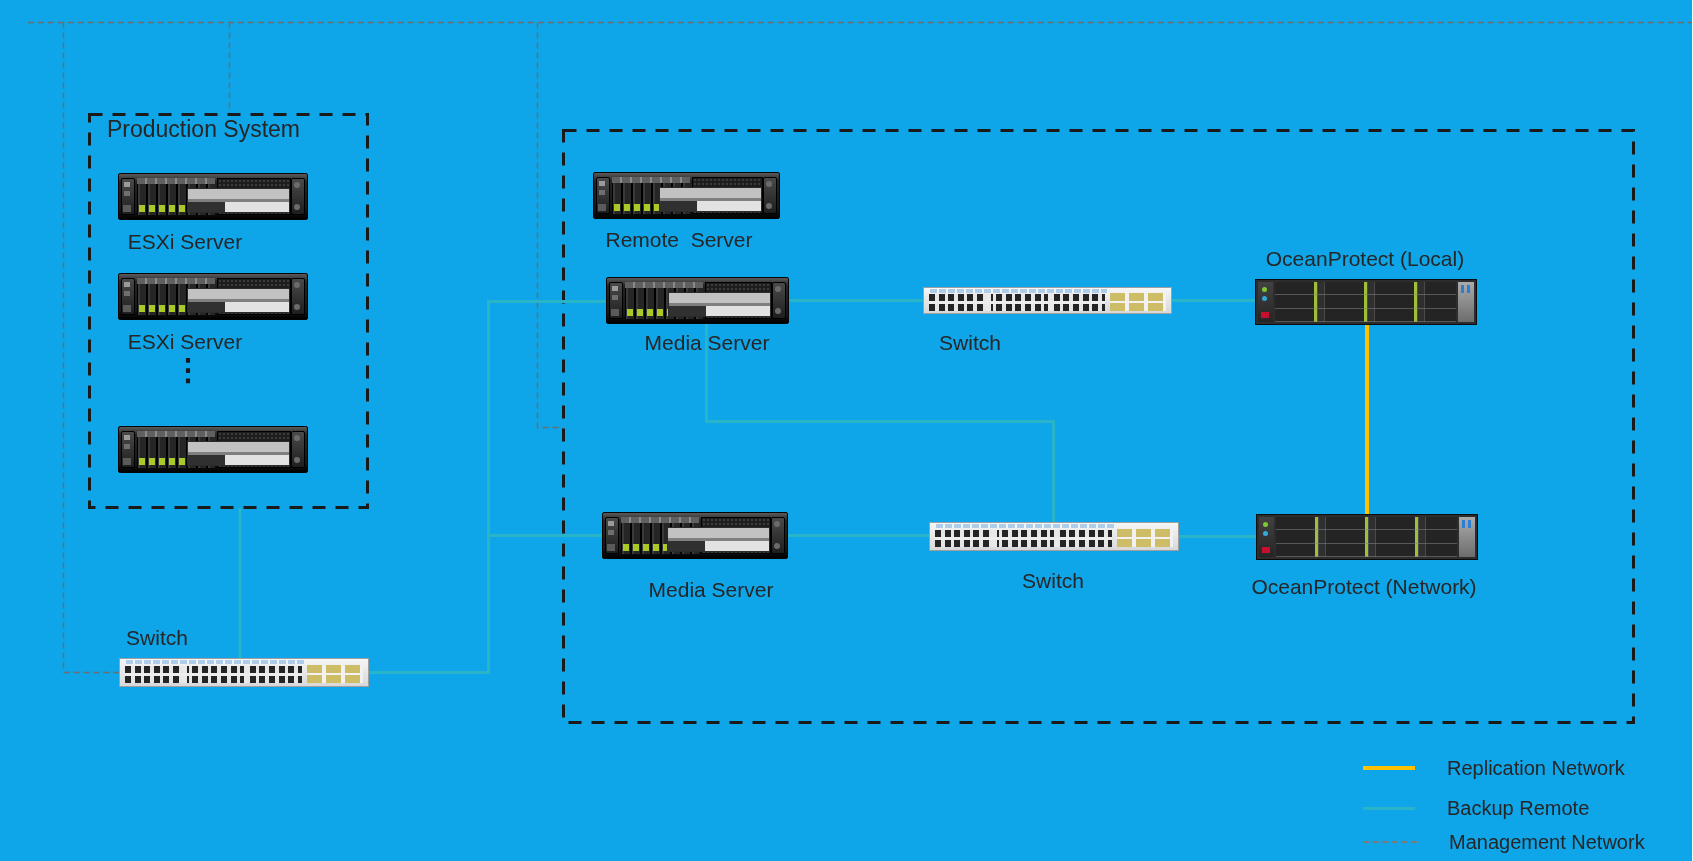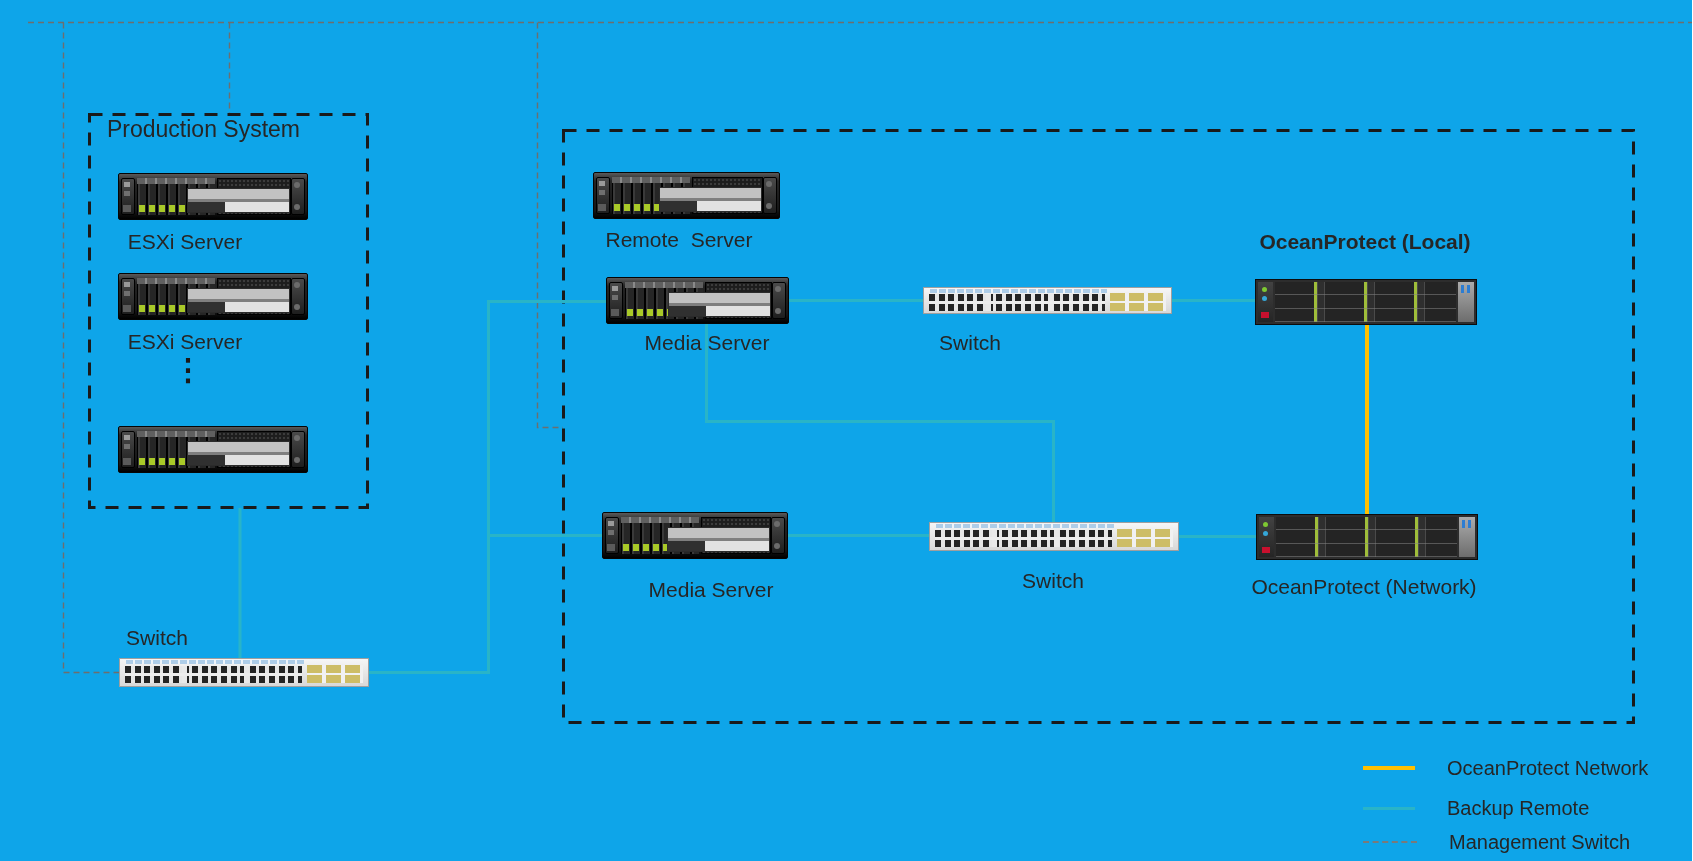--- a/index.html
+++ b/index.html
@@ -94,21 +94,21 @@
   #lbl-prod-title{left:107px;top:116px;text-align:left;}
   #lbl-esxi1{left:85px;top:230px;width:200px;}
   #lbl-esxi2{left:85px;top:330px;width:200px;}
   #dots-more{left:168px;top:355px;}
   #lbl-switch-prod{left:57px;top:626px;width:200px;}
   #lbl-master{left:579px;top:228px;width:200px;}
   #lbl-media1{left:607px;top:331px;width:200px;}
   #lbl-media2{left:611px;top:578px;width:200px;}
   #lbl-switch-b1{left:870px;top:331px;width:200px;}
   #lbl-switch-b2{left:953px;top:569px;width:200px;}
-  #lbl-op-local{left:1245px;top:230px;width:240px;font-weight:bold;}
+  #lbl-op-local{left:1245px;top:247px;width:240px;}
   #lbl-op-remote{left:1244px;top:575px;width:240px;}
 
   
   .legend-row{position:absolute;left:1363px;display:flex;align-items:center;height:22px;}
   #legend-replication{top:757px;}
   #legend-backup{top:797px;}
   #legend-management{top:831px;}
   .legend-label{margin-left:32px;font-size:20px;color:var(--text);white-space:pre;}
   .swatch{height:0;}
   .swatch.rep{width:52px;border-top:4px solid var(--replication);}
@@ -229,24 +229,24 @@
 
   <div class="storage" id="op-remote">
     <div class="st-ctrl"></div>
     <div class="st-grid"></div>
     <div class="st-right"></div>
   </div>
   <div class="lbl" id="lbl-op-remote">OceanProtect (Network)</div>
 
   <div class="legend-row" id="legend-replication">
     <div class="swatch rep"></div>
-    <div class="legend-label">OceanProtect Network</div>
+    <div class="legend-label">Replication Network</div>
   </div>
   <div class="legend-row" id="legend-backup">
     <div class="swatch bak"></div>
     <div class="legend-label">Backup Remote</div>
   </div>
   <div class="legend-row" id="legend-management">
     <div class="swatch mgmt"></div>
-    <div class="legend-label">Management Switch</div>
+    <div class="legend-label">Management Network</div>
   </div>
 
 </div>
 
 </body></html>

